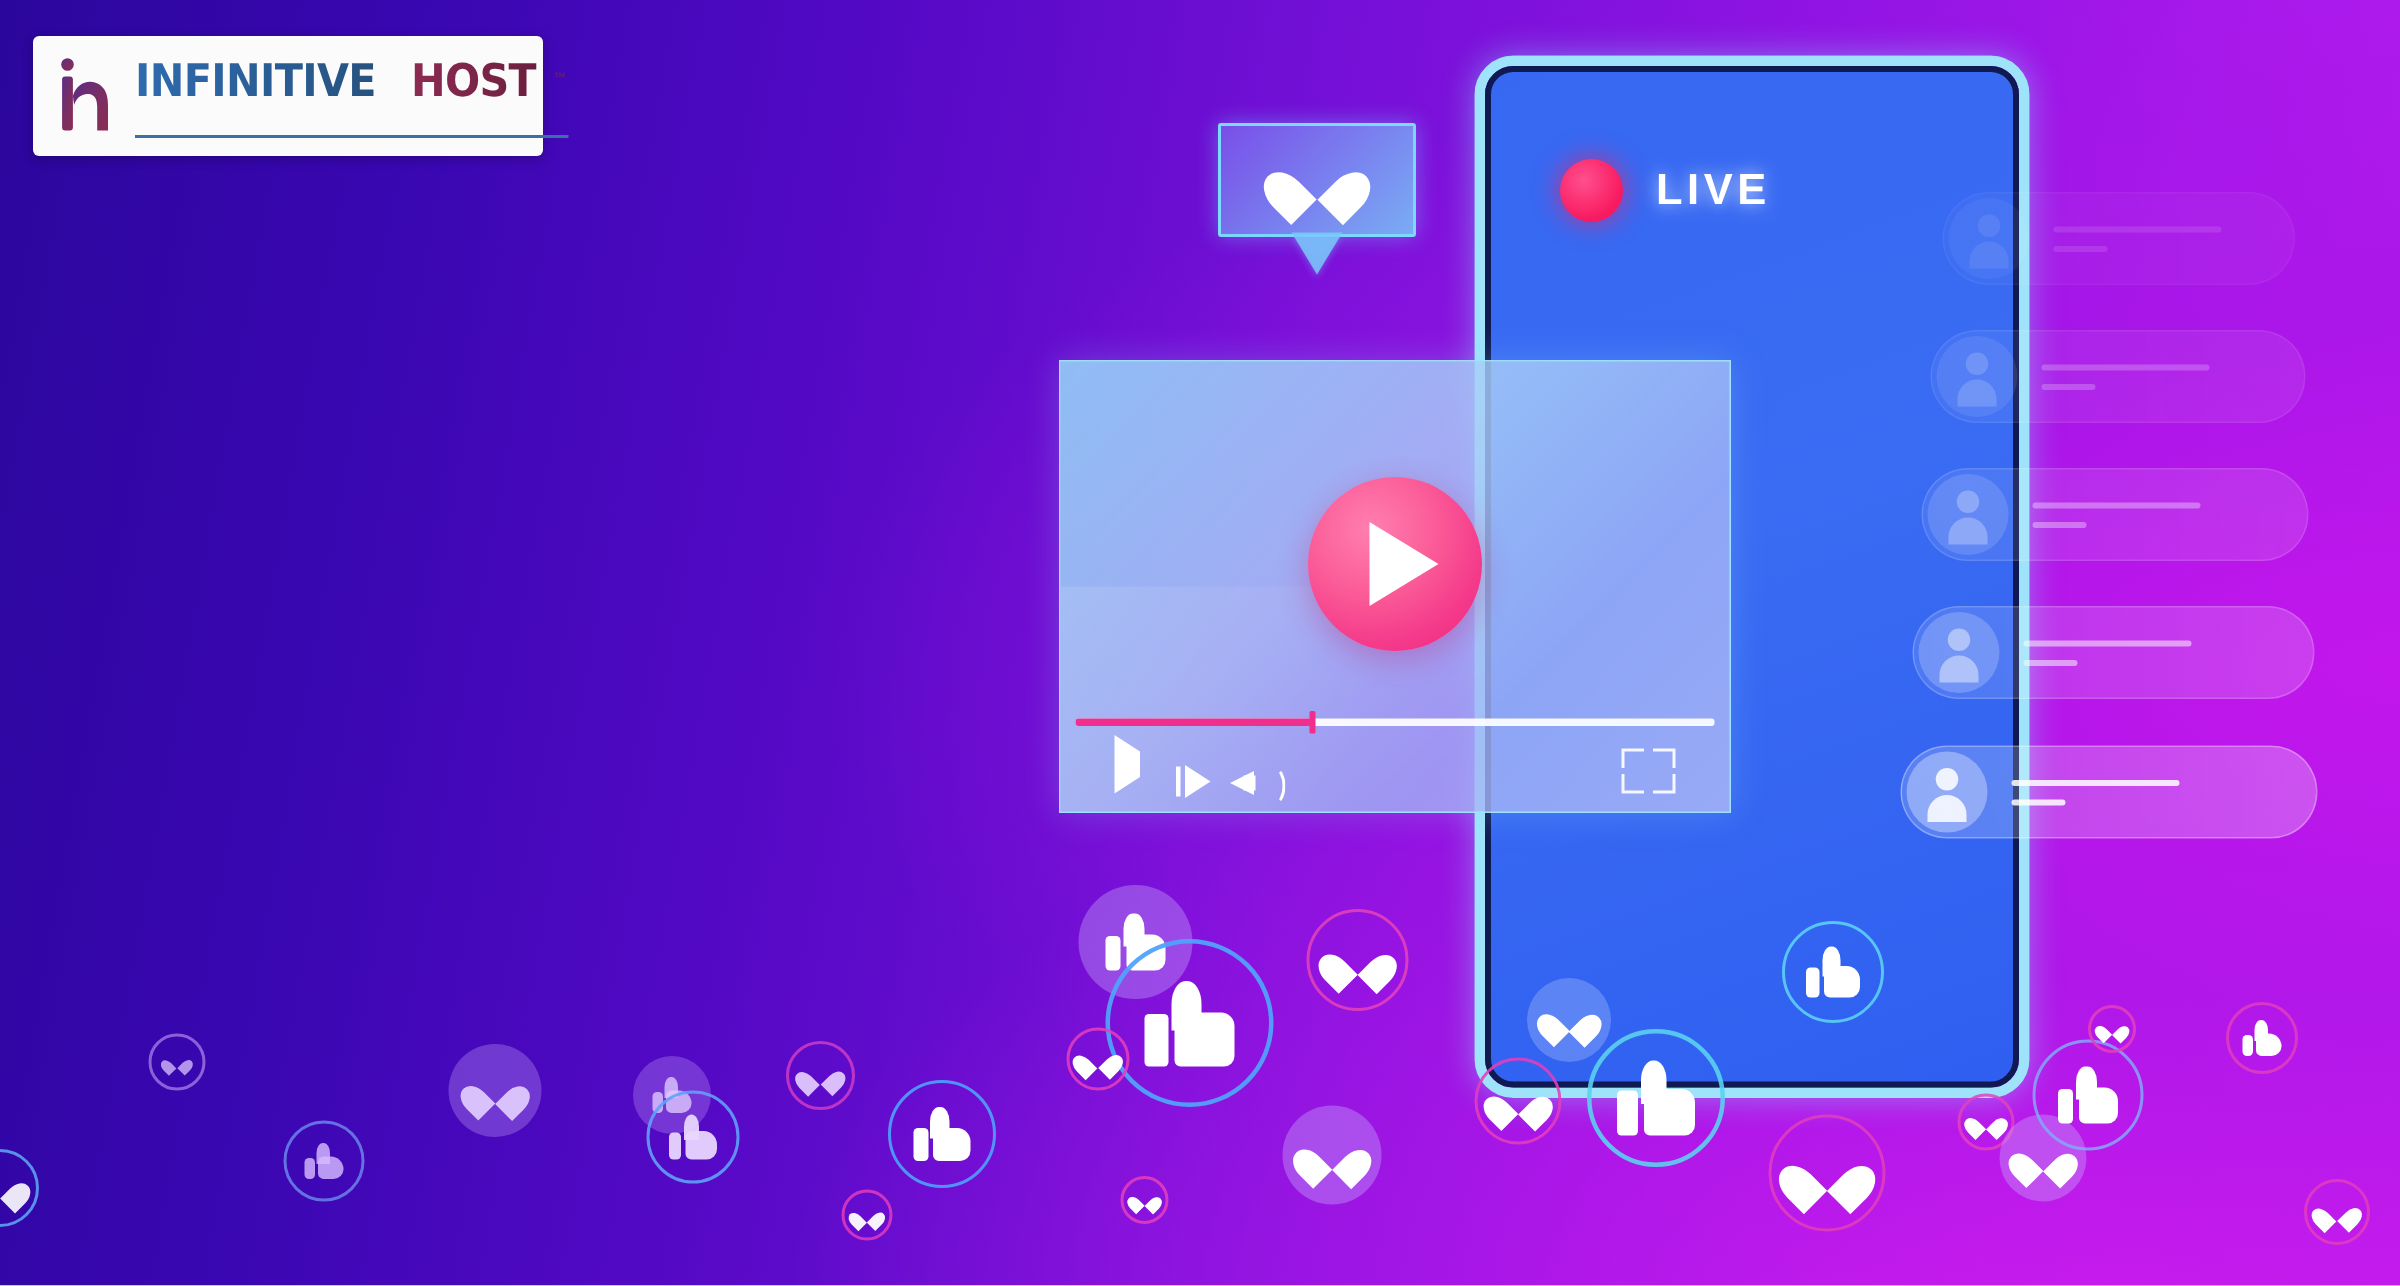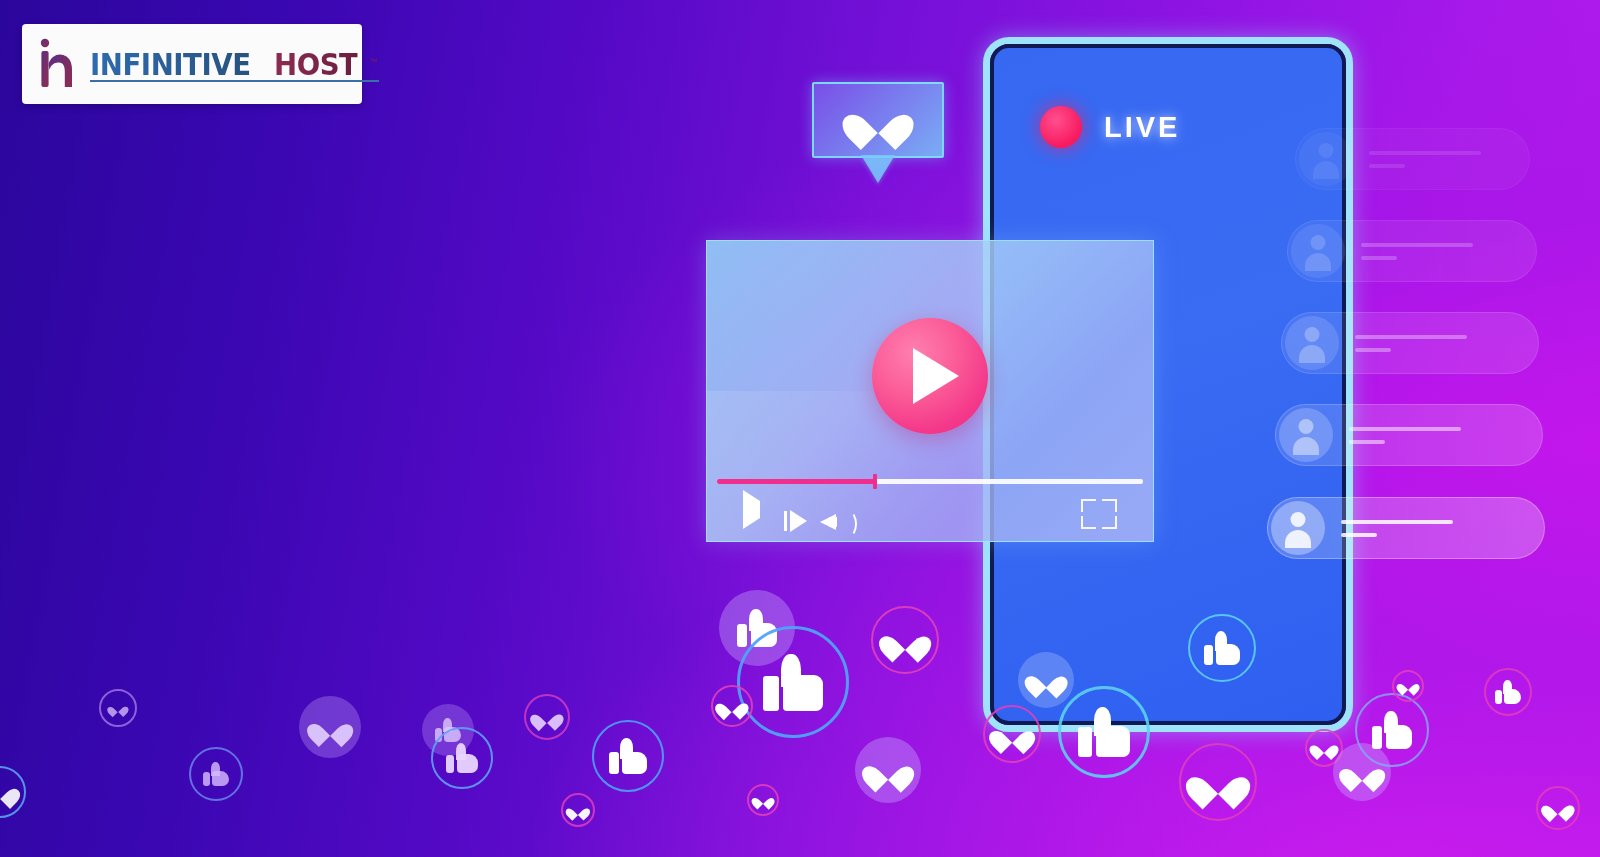--- a/index.html
+++ b/index.html
@@ -16,21 +16,21 @@
   }
 
   
   .logo-card{
     position:absolute;left:22px;top:24px;width:340px;height:80px;
     background:#fbfbfc;border-radius:4px;
     box-shadow:0 2px 7px rgba(0,0,0,.25);
     display:flex;align-items:center;gap:10px;padding:0 14px;box-sizing:border-box;
   }
   .logo-mark{position:relative;width:44px;height:54px;flex:0 0 44px;}
-  .logo-text{display:flex;align-items:flex-end;gap:9px;position:relative;padding-bottom:0;}
+  .logo-text{display:flex;align-items:flex-end;gap:9px;position:relative;padding-bottom:20px;}
   .logo-word1{
     font-size:30px;font-weight:bold;letter-spacing:-.5px;
     font-family:"DejaVu Sans",sans-serif;
     color:#2b5c9c;
     background:linear-gradient(90deg,#2e6bb0,#27527f);
     -webkit-background-clip:text;background-clip:text;-webkit-text-fill-color:transparent;
     transform:scaleX(.92);transform-origin:left;
   }
   .logo-word2{
     font-size:30px;font-weight:bold;letter-spacing:-.5px;

